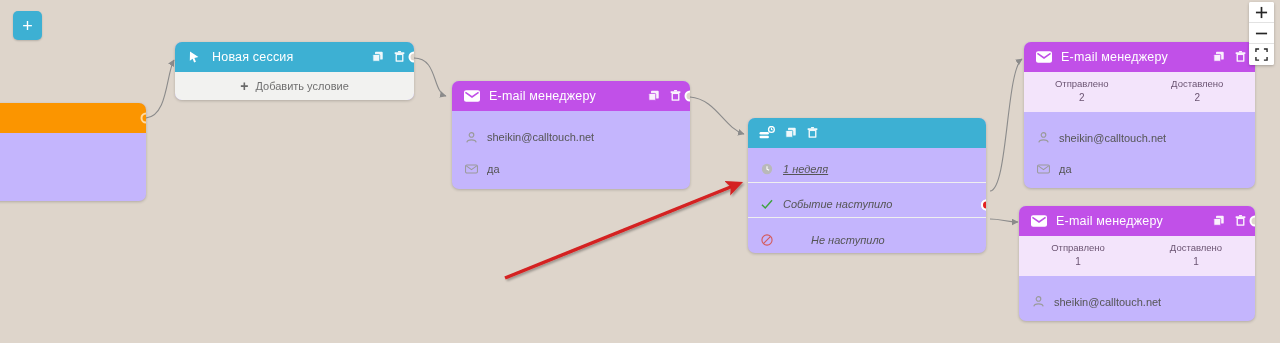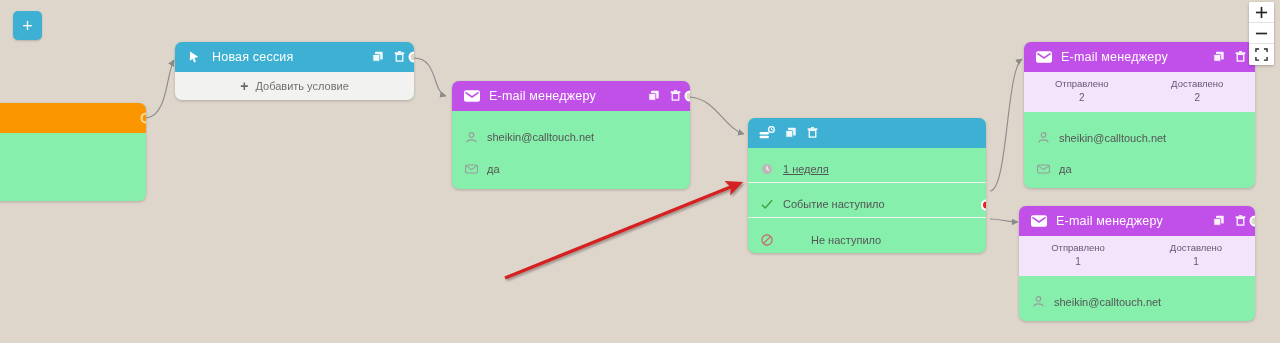--- a/index.html
+++ b/index.html
@@ -18,21 +18,21 @@
   #links {
     position: absolute; left: 0; top: 0;
     width: 1280px; height: 343px;
     pointer-events: none;
   }
 
   
   .node {
     position: absolute;
     border-radius: 7px;
-    background: #86efac;
+    background: #c4b5fd;
     box-shadow: 0 1px 3px rgba(0,0,0,.20);
     overflow: hidden;
   }
   .node-head {
     height: 30px;
     display: flex;
     align-items: center;
     padding: 0 9px 0 11px;
     color: #ffffff;
     position: relative;
@@ -317,21 +317,21 @@
         <span class="act-icon">
           <svg width="11" height="12" viewBox="0 0 12 13">
               <rect x="1.7" y="2.8" width="8.6" height="9" rx="1" fill="#ffffff"></rect>
               <rect x="3.2" y="4.4" width="5.6" height="5.8" fill="#3db0d3"></rect>
               <rect x="0.6" y="1.4" width="10.8" height="1.7" rx=".6" fill="#ffffff"></rect>
               <rect x="4.3" y="0" width="3.4" height="1.6" rx=".5" fill="#ffffff"></rect>
             </svg>
         </span>
       </span>
     </div>
-    <div style="position:relative;">
+    <div style="position:relative;font-style:italic;">
       <div class="row" style="height:27px;">
         <span class="row-icon">
           <svg width="12" height="12" viewBox="0 0 13 13">
               <circle cx="6.5" cy="6.5" r="5.6" fill="#b9b9b9"></circle>
               <path d="M6.5 3.4 L6.5 6.7 L8.8 7.9" fill="none" stroke="#ffffff" stroke-width="1.2"></path>
             </svg>
         </span>
         <span class="row-text underline">1 неделя</span>
       </div>
       <div class="row" style="height:27px;">

